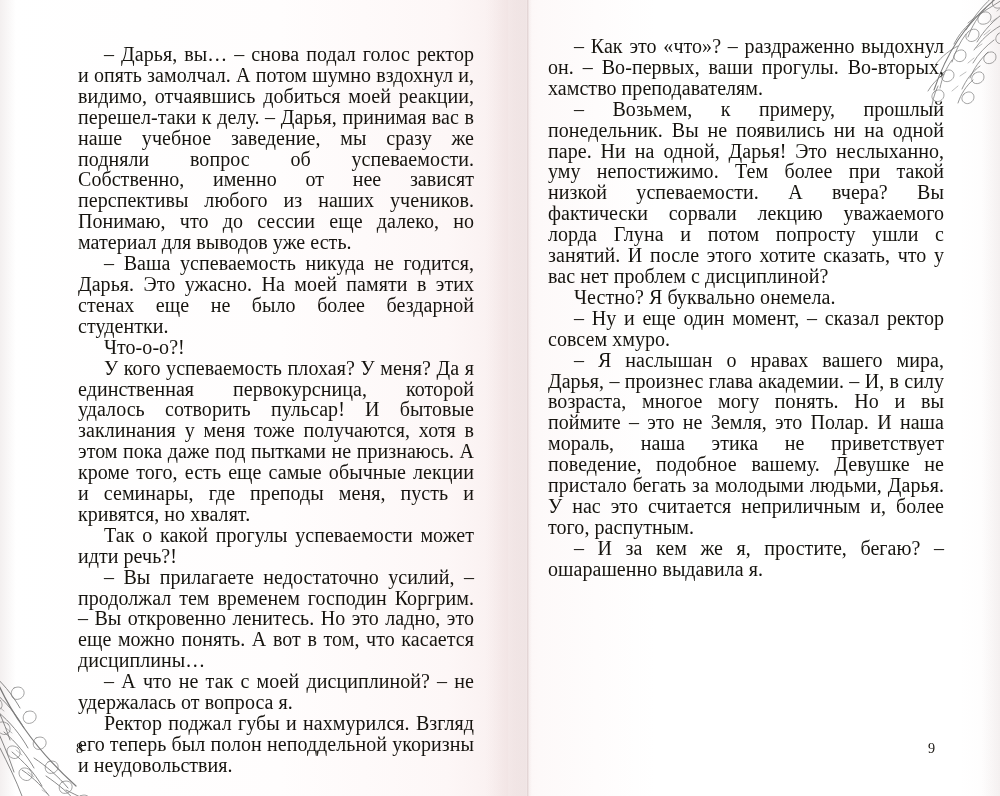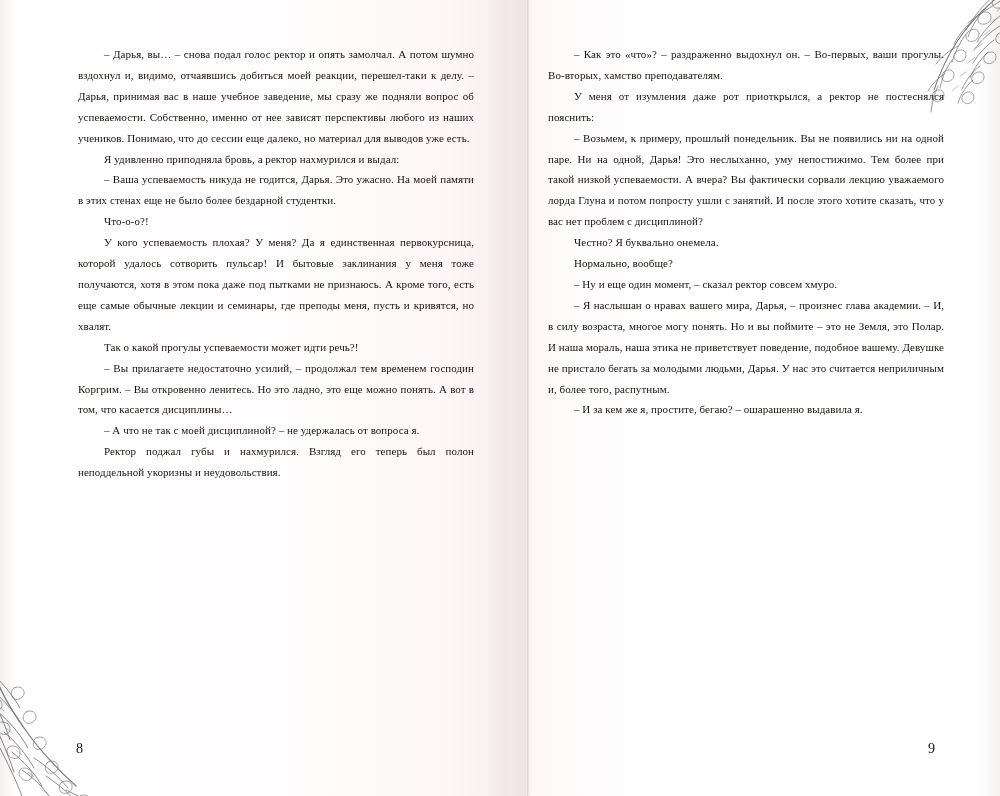--- a/index.html
+++ b/index.html
@@ -52,27 +52,27 @@
     position: absolute; right: 0; top: 0;
     width: 18px; height: 796px;
     background: linear-gradient(to left, rgba(228,220,220,0.35), rgba(255,255,255,0));
   }
 
   
   .textcol {
     position: absolute;
     text-align: justify;
     text-justify: inter-word;
-    font-size: 11px;
+    font-size: 20px;
     line-height: 20.9px;
     letter-spacing: 0.05px;
     hyphens: manual;
   }
   .textcol.left  { left: 78px;  top: 44px; width: 396px; }
-  .textcol.right { left: 548px; top: 44px; width: 396px; }
+  .textcol.right { left: 548px; top: 36px; width: 396px; }
 
   .textcol p {
     margin: 0;
     text-indent: 26px;
   }
 
   .folio {
     position: absolute;
     font-size: 14.2px;
     line-height: 20.9px;
@@ -101,36 +101,33 @@
 
   <div class="paper-left"></div>
   <div class="paper-right"></div>
   <div class="spine-shadow"></div>
   <div class="gutter-line"></div>
   <div class="edge-shade-left"></div>
   <div class="edge-shade-right"></div>
 
   <div class="textcol left">
     <p>– Дарья, вы… – снова подал голос ректор и опять замолчал. А потом шумно вздохнул и, видимо, отчаявшись добиться моей реакции, перешел-таки к делу. – Дарья, принимая вас в наше учебное заведение, мы сразу же подняли вопрос об успеваемости. Собственно, именно от нее зависят перспективы любого из наших учеников. Понимаю, что до сессии еще далеко, но материал для выводов уже есть.</p>
-    <p>Я удивленно приподняла бровь, а ректор нахмурился и выдал:</p>
     <p>– Ваша успеваемость никуда не годится, Дарья. Это ужасно. На моей памяти в этих стенах еще не было более бездарной студентки.</p>
     <p>Что-о-о?!</p>
     <p>У кого успеваемость плохая? У меня? Да я единственная первокурсница, которой удалось сотворить пульсар! И бытовые заклинания у меня тоже получаются, хотя в этом пока даже под пытками не признаюсь. А кроме того, есть еще самые обычные лекции и семинары, где преподы меня, пусть и кривятся, но хвалят.</p>
     <p>Так о какой прогулы успеваемости может идти речь?!</p>
     <p>– Вы прилагаете недостаточно усилий, – продолжал тем временем господин Коргрим. – Вы откровенно ленитесь. Но это ладно, это еще можно понять. А вот в том, что касается дисциплины…</p>
     <p>– А что не так с моей дисциплиной? – не удержалась от вопроса я.</p>
     <p>Ректор поджал губы и нахмурился. Взгляд его теперь был полон неподдельной укоризны и неудовольствия.</p>
   </div>
 
   <div class="textcol right">
     <p>– Как это «что»? – раздраженно выдохнул он. – Во-первых, ваши прогулы. Во-вторых, хамство преподавателям.</p>
-    <p>У меня от изумления даже рот приоткрылся, а ректор не постеснялся пояснить:</p>
     <p>– Возьмем, к примеру, прошлый понедельник. Вы не появились ни на одной паре. Ни на одной, Дарья! Это неслыханно, уму непостижимо. Тем более при такой низкой успеваемости. А вчера? Вы фактически сорвали лекцию уважаемого лорда Глуна и потом попросту ушли с занятий. И после этого хотите сказать, что у вас нет проблем с дисциплиной?</p>
     <p>Честно? Я буквально онемела.</p>
-    <p>Нормально, вообще?</p>
     <p>– Ну и еще один момент, – сказал ректор совсем хмуро.</p>
     <p>– Я наслышан о нравах вашего мира, Дарья, – произнес глава академии. – И, в силу возраста, многое могу понять. Но и вы поймите – это не Земля, это Полар. И наша мораль, наша этика не приветствует поведение, подобное вашему. Девушке не пристало бегать за молодыми людьми, Дарья. У нас это считается неприличным и, более того, распутным.</p>
     <p>– И за кем же я, простите, бегаю? – ошарашенно выдавила я.</p>
   </div>
 
   <div class="folio folio-left">8</div>
   <div class="folio folio-right">9</div>
 
   <div class="deco deco-topright">
     <svg viewBox="0 0 132 150" preserveAspectRatio="none">

